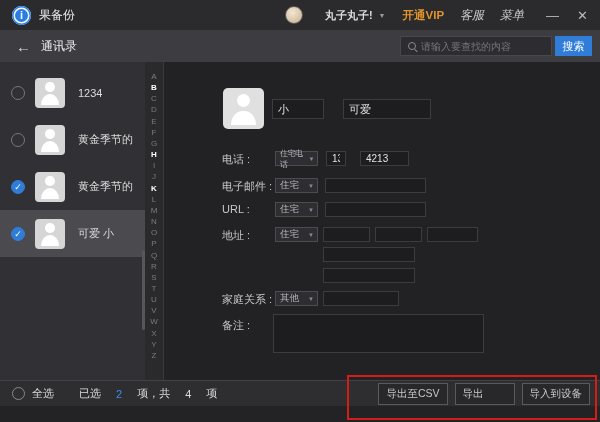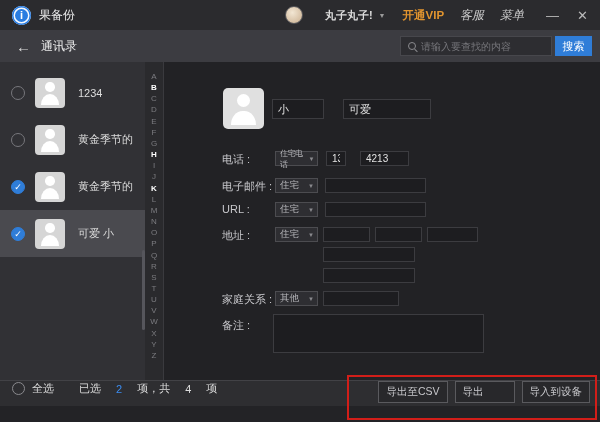--- a/index.html
+++ b/index.html
@@ -59,21 +59,21 @@
   .fld.nm { height:20px; font-size:11px; }
   .flabel { position:absolute; left:58px; color:#c8c8cc; font-size:11px; white-space:nowrap; }
   .dd { position:absolute; left:111px; width:43px; height:15px; background:#2e2e32; border:1px solid #4c4c50; color:#b8b8bc; font-size:9.5px;
         display:flex; align-items:center; justify-content:space-between; padding:0 3px 0 4px; cursor:pointer; }
   .dd .caret { font-size:6px; color:#8a8a8e; flex:none; margin-left:2px; }
   .dd.tight { font-size:8px; letter-spacing:-0.5px; }
   .frow { height:15px; }
   textarea.fld { resize:none; }
 
   
-  .footer { position:absolute; top:380px; left:0; width:600px; height:26px; background:#2e2e31; border-top:1px solid #424246; display:flex; align-items:flex-start; padding:0 10px 0 12px; }
+  .footer { position:absolute; top:380px; left:0; width:600px; height:26px; background:#2e2e31; border-top:1px solid #424246; display:flex; align-items:center; padding:0 10px 0 12px; }
   .sel-all { display:flex; align-items:center; cursor:pointer; }
   .sel-circle { width:13px; height:13px; border-radius:50%; border:1px solid #8a8a8e; flex:none; }
   .sel-label { color:#ddd; font-size:11px; margin-left:7px; }
   .status { margin-left:25px; color:#ddd; font-size:11px; display:flex; align-items:center;gap:12px; }
   .status span { margin-right:3px; }
   .status .num-sel { color:#3b8cf0; }
   .fbtns { margin-left:auto; display:flex; gap:7px; }
   .fbtn { min-width:60px; height:22px; background:#28282b; border:1px solid #5a5a5e; color:#c8c8cc; font-size:10.5px; padding:0 7px; cursor:pointer; white-space:nowrap; }
   .fbtn.csv { text-align:left; }
 

